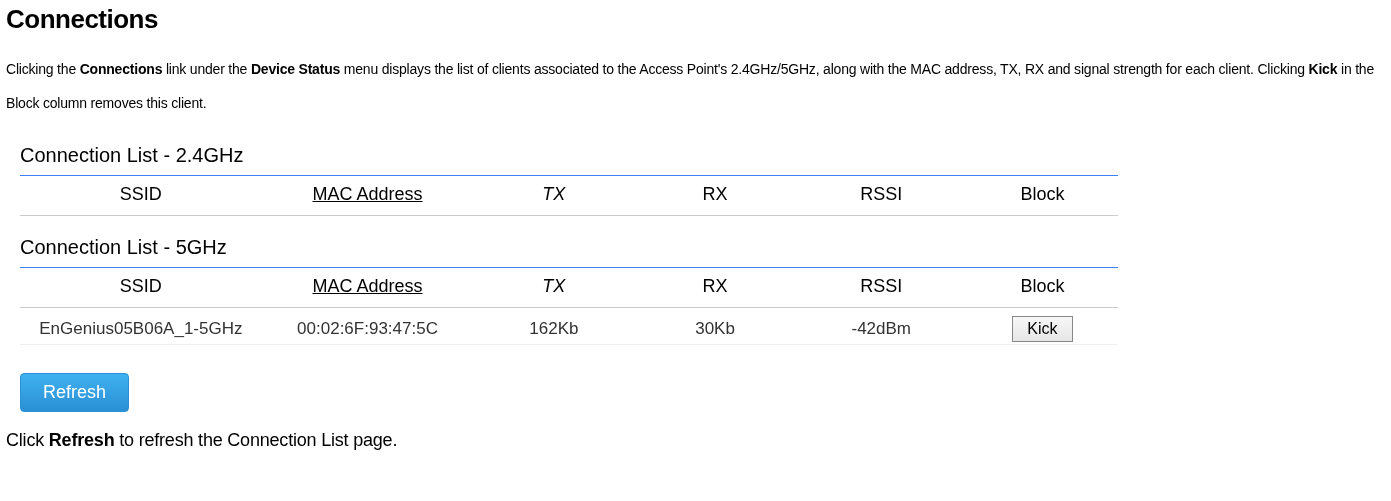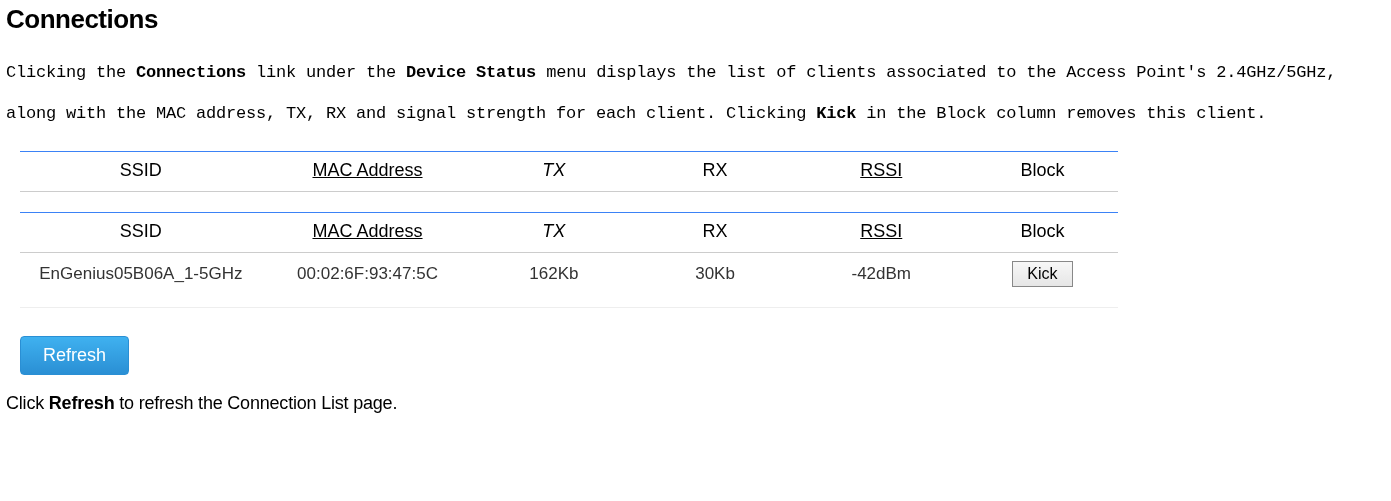--- a/index.html
+++ b/index.html
@@ -15,22 +15,22 @@
     }
     .page-title {
       font-family: Arial, sans-serif;
       font-size: 26px;
       font-weight: 900;
       color: #000;
       margin: 4px 0 18px 6px;
       letter-spacing: -0.5px;
     }
     .body-text {
-      font-family: Liberation Mono, monospace;
-      font-size: 17px;
+      font-family: Liberation Sans, sans-serif;
+      font-size: 14px;
       color: #000;
       line-height: 2.4;
       margin: 0 6px 12px 6px;
       letter-spacing: -0.2px;
     }
     .body-text b {
       font-weight: 900;
     }
     .screenshot-panel {
       margin: 10px 0 18px 20px;
@@ -59,29 +59,29 @@
       padding: 8px 4px 10px 4px;
       border-top: 1px solid #3b82f6;
       border-bottom: 1px solid #ccc;
       background: #fff;
     }
     .conn-table tbody td {
       font-family: Arial, sans-serif;
       font-size: 17px;
       color: #333;
       text-align: center;
-      padding: 8px 4px 20px 4px;
+      padding: 8px 4px 2px 4px;
       border-bottom: 1px solid #eee;
     }
     .ssid-cell { text-align: left; padding-left: 2px; }
     .col-ssid { width: 240px; }
     .col-mac { width: 210px; text-decoration: underline; }
     .col-tx { width: 160px; font-style: italic; }
     .col-rx { width: 160px; }
-    .col-rssi { width: 170px; text-decoration: underline; }
+    .col-rssi { width: 170px; }
     .col-block { width: 150px; }
     .kick-btn {
       display: inline-block;
       font-family: Arial, sans-serif;
       font-size: 16px;
       color: #000;
       background: linear-gradient(#f7f7f7, #e6e6e6);
       border: 1px solid #888;
       padding: 3px 14px;
       cursor: pointer;
@@ -111,33 +111,35 @@
 <body>
 
 <h1 class="page-title">Connections</h1>
 
 <p class="body-text">
   <span>Clicking the </span><b>Connections</b><span> link under the </span><b>Device Status</b><span> menu displays the list of clients associated to the Access Point's 2.4GHz/5GHz, along with the MAC address, TX, RX and signal strength for each client. Clicking </span><b>Kick</b><span> in the Block column removes this client.</span>
 </p>
 
 <div class="screenshot-panel">
 
+  <div class="panel-heading">Connection List - 2.4GHz</div>
   <table class="conn-table">
     <thead>
       <tr>
         <th class="col-ssid">SSID</th>
         <th class="col-mac">MAC Address</th>
         <th class="col-tx">TX</th>
         <th class="col-rx">RX</th>
         <th class="col-rssi">RSSI</th>
         <th class="col-block">Block</th>
       </tr>
     </thead>
   </table>
 
+  <div class="panel-heading">Connection List - 5GHz</div>
   <table class="conn-table">
     <thead>
       <tr>
         <th class="col-ssid">SSID</th>
         <th class="col-mac">MAC Address</th>
         <th class="col-tx">TX</th>
         <th class="col-rx">RX</th>
         <th class="col-rssi">RSSI</th>
         <th class="col-block">Block</th>
       </tr>

